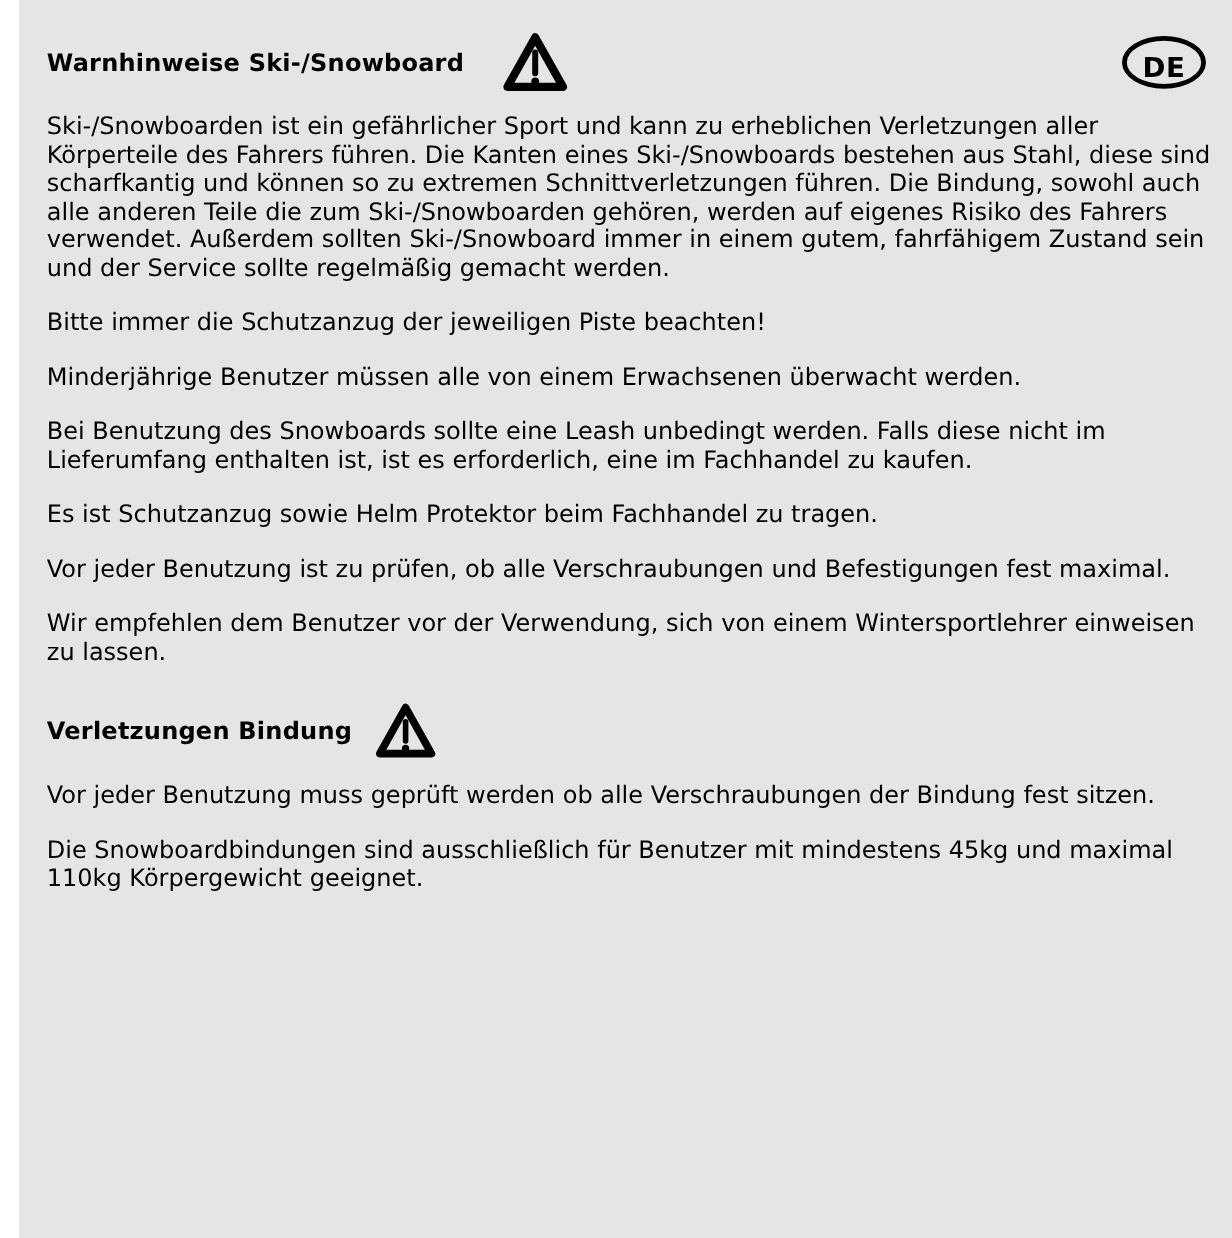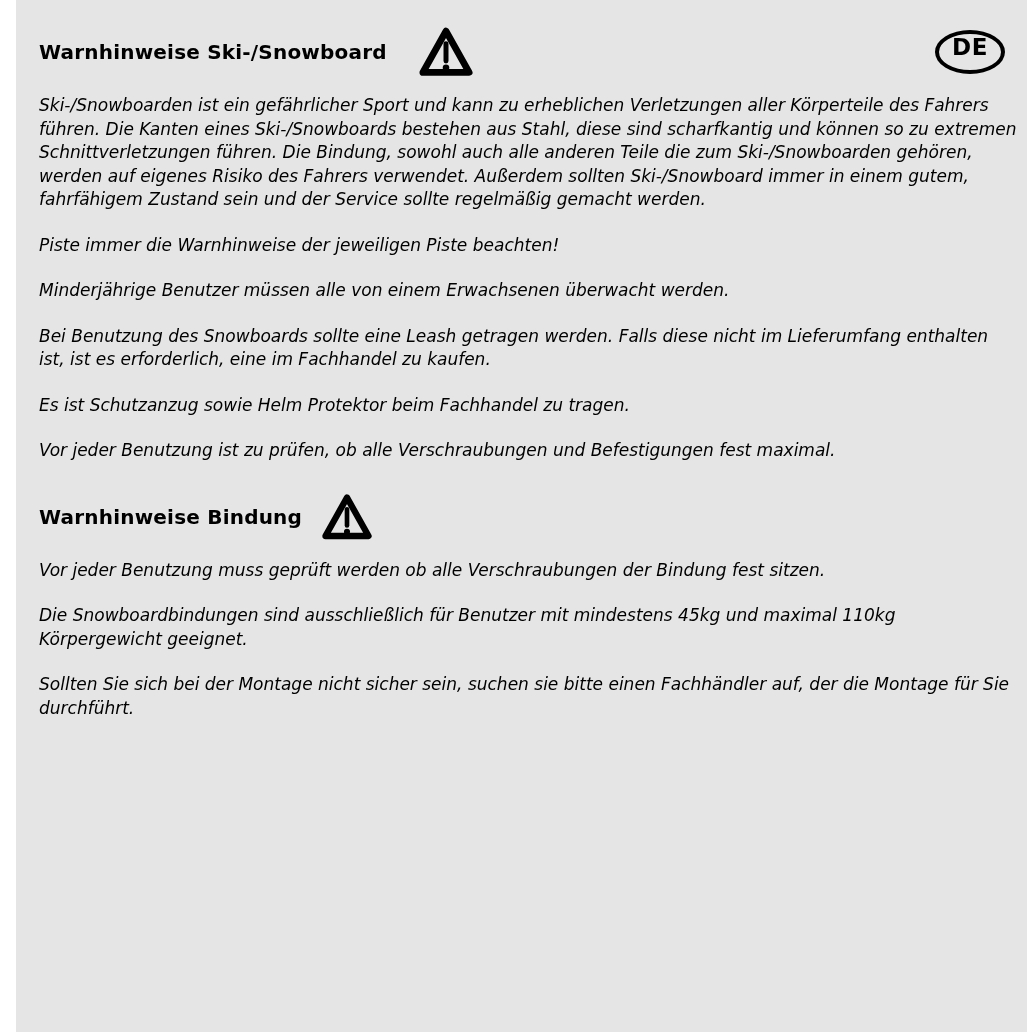--- a/index.html
+++ b/index.html
@@ -44,33 +44,32 @@
   .warn-triangle.lg { margin-left: 30px; }
   .warn-triangle.md { margin-left: 18px; }
   .lang-badge {
     margin-left: auto;
     margin-right: 12px;
     width: 62px;
     height: 36px;
     border: 4px solid #000000;
     border-radius: 50%;
     display: flex;
-    align-items: flex-start;
+    align-items: flex-end;
     justify-content: center;
     font-size: 23px;
     font-weight: bold;
     letter-spacing: 0.5px;
     flex: 0 0 auto;
   }
   .body-text p {
     margin: 0 0 22px 0;
-    font-size: 17px;
+    font-size: 20px;
     line-height: 23.5px;
     max-width: 980px;
-    font-style: italic;
   }
 </style>
 </head>
 <body>
 
 <div class="page">
 
   <div class="heading-row first">
     <h1>Warnhinweise Ski-/Snowboard</h1>
     <svg class="warn-triangle lg" viewBox="0 0 64 60" width="58" height="56" aria-hidden="true">
@@ -78,35 +77,35 @@
       <line x1="32" y1="21" x2="32" y2="40" stroke="#000000" stroke-width="5.5" stroke-linecap="round"></line>
       <circle cx="32" cy="47.5" r="3.6" fill="#000000"></circle>
     </svg>
     <span class="lang-badge">
       <span>DE</span>
     </span>
   </div>
 
   <div class="body-text">
     <p>Ski-/Snowboarden ist ein gefährlicher Sport und kann zu erheblichen Verletzungen aller Körperteile des Fahrers führen. Die Kanten eines Ski-/Snowboards bestehen aus Stahl, diese sind scharfkantig und können so zu extremen Schnittverletzungen führen. Die Bindung, sowohl auch alle anderen Teile die zum Ski-/Snowboarden gehören, werden auf eigenes Risiko des Fahrers verwendet. Außerdem sollten Ski-/Snowboard immer in einem gutem, fahrfähigem Zustand sein und der Service sollte regelmäßig gemacht werden.</p>
-    <p>Piste immer die Warnhinweise der jeweiligen Piste beachten!</p>
+    <p>Bitte immer die Schutzanzug der jeweiligen Piste beachten!</p>
     <p>Minderjährige Benutzer müssen alle von einem Erwachsenen überwacht werden.</p>
-    <p>Bei Benutzung des Snowboards sollte eine Leash getragen werden. Falls diese nicht im Lieferumfang enthalten ist, ist es erforderlich, eine im Fachhandel zu kaufen.</p>
+    <p>Bei Benutzung des Snowboards sollte eine Leash unbedingt werden. Falls diese nicht im Lieferumfang enthalten ist, ist es erforderlich, eine im Fachhandel zu kaufen.</p>
     <p>Es ist Schutzanzug sowie Helm Protektor beim Fachhandel zu tragen.</p>
     <p>Vor jeder Benutzung ist zu prüfen, ob alle Verschraubungen und Befestigungen fest maximal.</p>
+    <p>Wir empfehlen dem Benutzer vor der Verwendung, sich von einem Wintersportlehrer einweisen zu lassen.</p>
   </div>
 
   <div class="heading-row second">
-    <h1>Warnhinweise Bindung</h1>
+    <h1>Verletzungen Bindung</h1>
     <svg class="warn-triangle md" viewBox="0 0 64 60" width="54" height="52" aria-hidden="true">
       <path d="M32 7 L57.5 52.5 L6.5 52.5 Z" fill="none" stroke="#000000" stroke-width="7.5" stroke-linejoin="round"></path>
       <line x1="32" y1="21" x2="32" y2="40" stroke="#000000" stroke-width="5.5" stroke-linecap="round"></line>
       <circle cx="32" cy="47.5" r="3.6" fill="#000000"></circle>
     </svg>
   </div>
 
   <div class="body-text">
     <p>Vor jeder Benutzung muss geprüft werden ob alle Verschraubungen der Bindung fest sitzen.</p>
     <p>Die Snowboardbindungen sind ausschließlich für Benutzer mit mindestens 45kg und maximal 110kg Körpergewicht geeignet.</p>
-    <p>Sollten Sie sich bei der Montage nicht sicher sein, suchen sie bitte einen Fachhändler auf, der die Montage für Sie durchführt.</p>
   </div>
 
 </div>
 
 </body></html>

